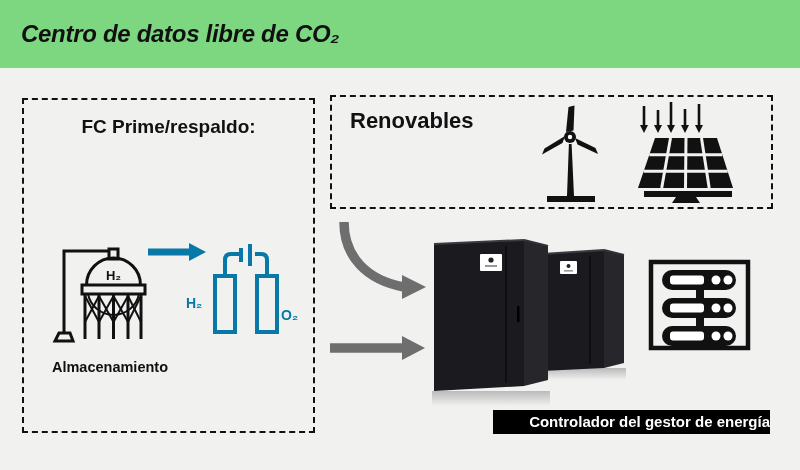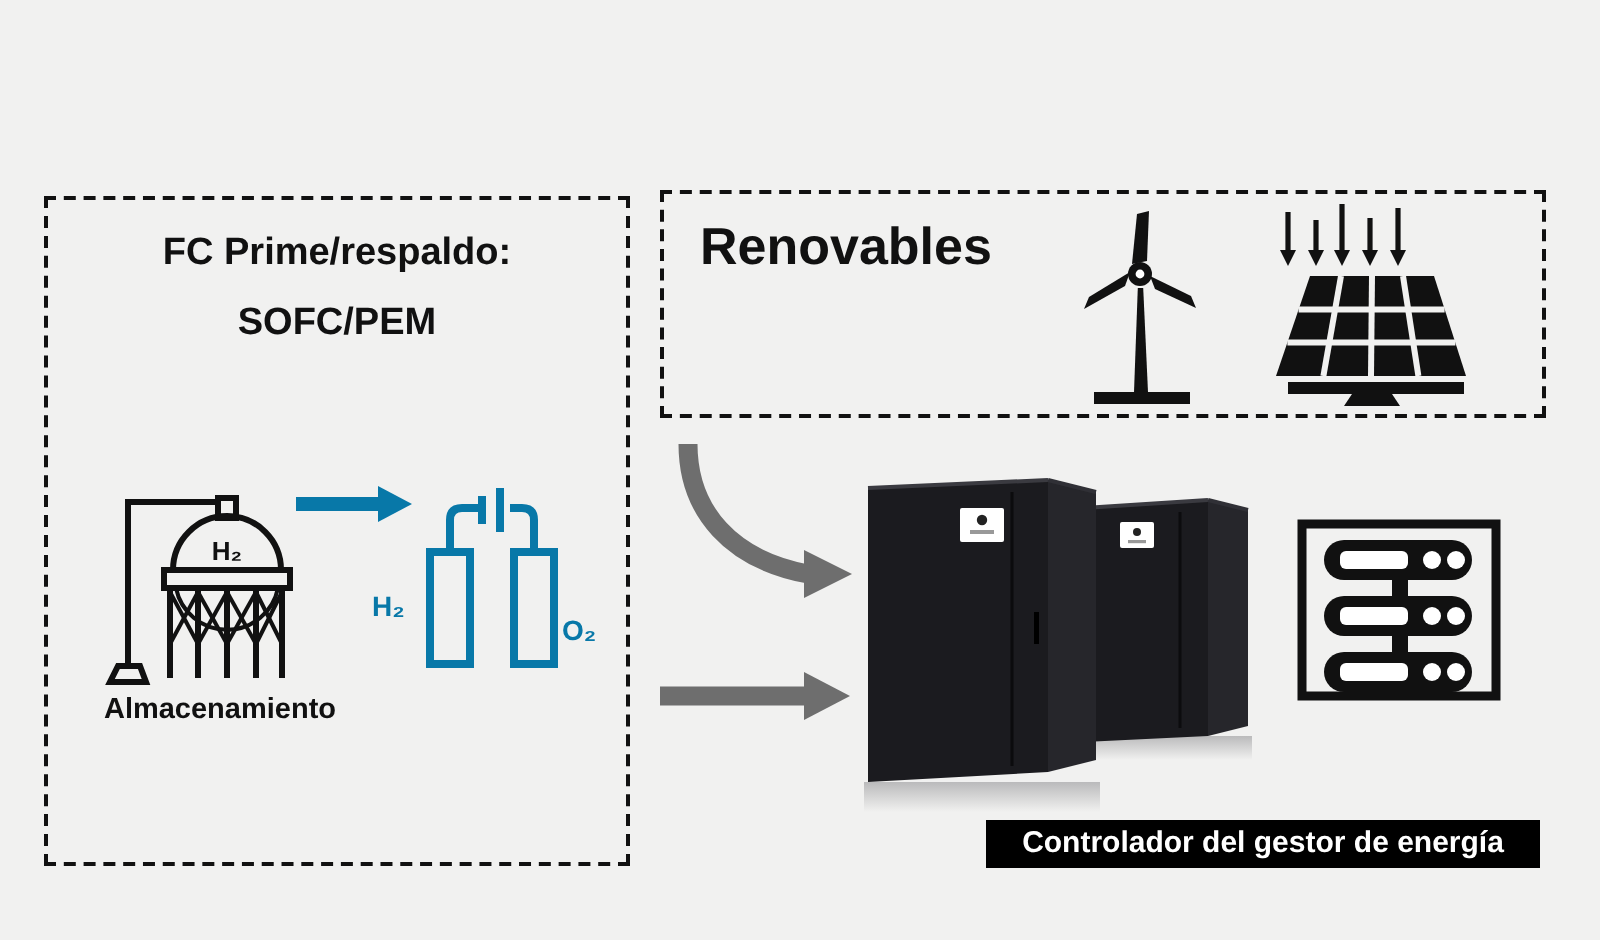--- a/index.html
+++ b/index.html
@@ -10,42 +10,44 @@
   *{margin:0;padding:0;box-sizing:border-box;}
   body{font-family:"Liberation Sans","DejaVu Sans",sans-serif;background:#fff;}
   .canvas{position:relative;width:800px;height:470px;background:var(--page-bg,#F1F1F0);overflow:hidden;}
   .header{position:absolute;left:0;top:0;width:800px;height:68px;background:var(--header-bg,#7DD781);}
   .header h1{position:absolute;left:21px;top:0;line-height:68px;font-size:24px;font-weight:bold;font-style:italic;color:#111;letter-spacing:-0.3px;}
   .dashed-box{position:absolute;border:2px dashed #111;}
   .fc-box{left:22px;top:98px;width:293px;height:335px;}
   .renew-box{left:330px;top:95px;width:443px;height:114px;}
   .fc-title{position:absolute;left:0;top:9px;width:100%;text-align:center;font-size:19px;font-weight:bold;color:#111;line-height:35px;}
   .fc-title span{display:block;}
-  .renew-title{position:absolute;left:20px;top:13px;font-size:26px;font-weight:bold;color:#111;}
+  .renew-title{position:absolute;left:20px;top:13px;font-size:22px;font-weight:bold;color:#111;}
   .abs{position:absolute;}
   .black-icon{color:var(--icon-black,#111);}
   .blue-icon{color:var(--accent-blue,#0878A8);}
   .gray-icon{color:var(--arrow-gray,#6E6E6E);}
-  .caption{position:absolute;left:30px;top:346px;width:160px;text-align:center;font-size:14.5px;font-weight:bold;color:#111;line-height:19px;}
+  .caption{position:absolute;left:30px;top:358px;width:160px;text-align:center;font-size:14.5px;font-weight:bold;color:#111;line-height:19px;}
   .caption span{display:block;}
   .gas-label{position:absolute;font-size:14px;font-weight:bold;color:var(--accent-blue,#0878A8);}
   .tank-label{font-family:"Liberation Sans","DejaVu Sans",sans-serif;font-weight:bold;font-size:13px;}
   .controller{position:absolute;left:493px;top:410px;width:277px;height:24px;background:var(--controller-bg,#000);
-    color:var(--controller-text,#fff);font-size:15px;font-weight:bold;text-align:center;line-height:24px;}
+    color:var(--controller-text,#fff);font-size:15px;font-weight:bold;text-align:right;line-height:24px;}
 </style>
 </head>
 <body>
 
 <div class="canvas">
 
+  <div class="header">
+    <h1>Centro de datos libre de CO₂</h1>
+  </div>
 
   <div class="dashed-box fc-box">
     <div class="fc-title">
       <span>FC Prime/respaldo:</span>
-      <span>SOFC/PEM</span>
     </div>
   </div>
 
   <svg class="abs black-icon" style="left:38px;top:238px;" width="112" height="106" viewBox="0 0 112 106">
     <g fill="none" stroke="currentColor" stroke-width="3">
       <path d="M26,95 V13 H71"></path>
       <path d="M21,95 h11 l3,8 h-18 z"></path>
       <rect x="71" y="11" width="9" height="10"></rect>
       <path d="M48.5,47 A27,27 0 0 1 102.5,47"></path>
       <path d="M50,56 A26,26 0 0 0 101,56" stroke-width="2"></path>

